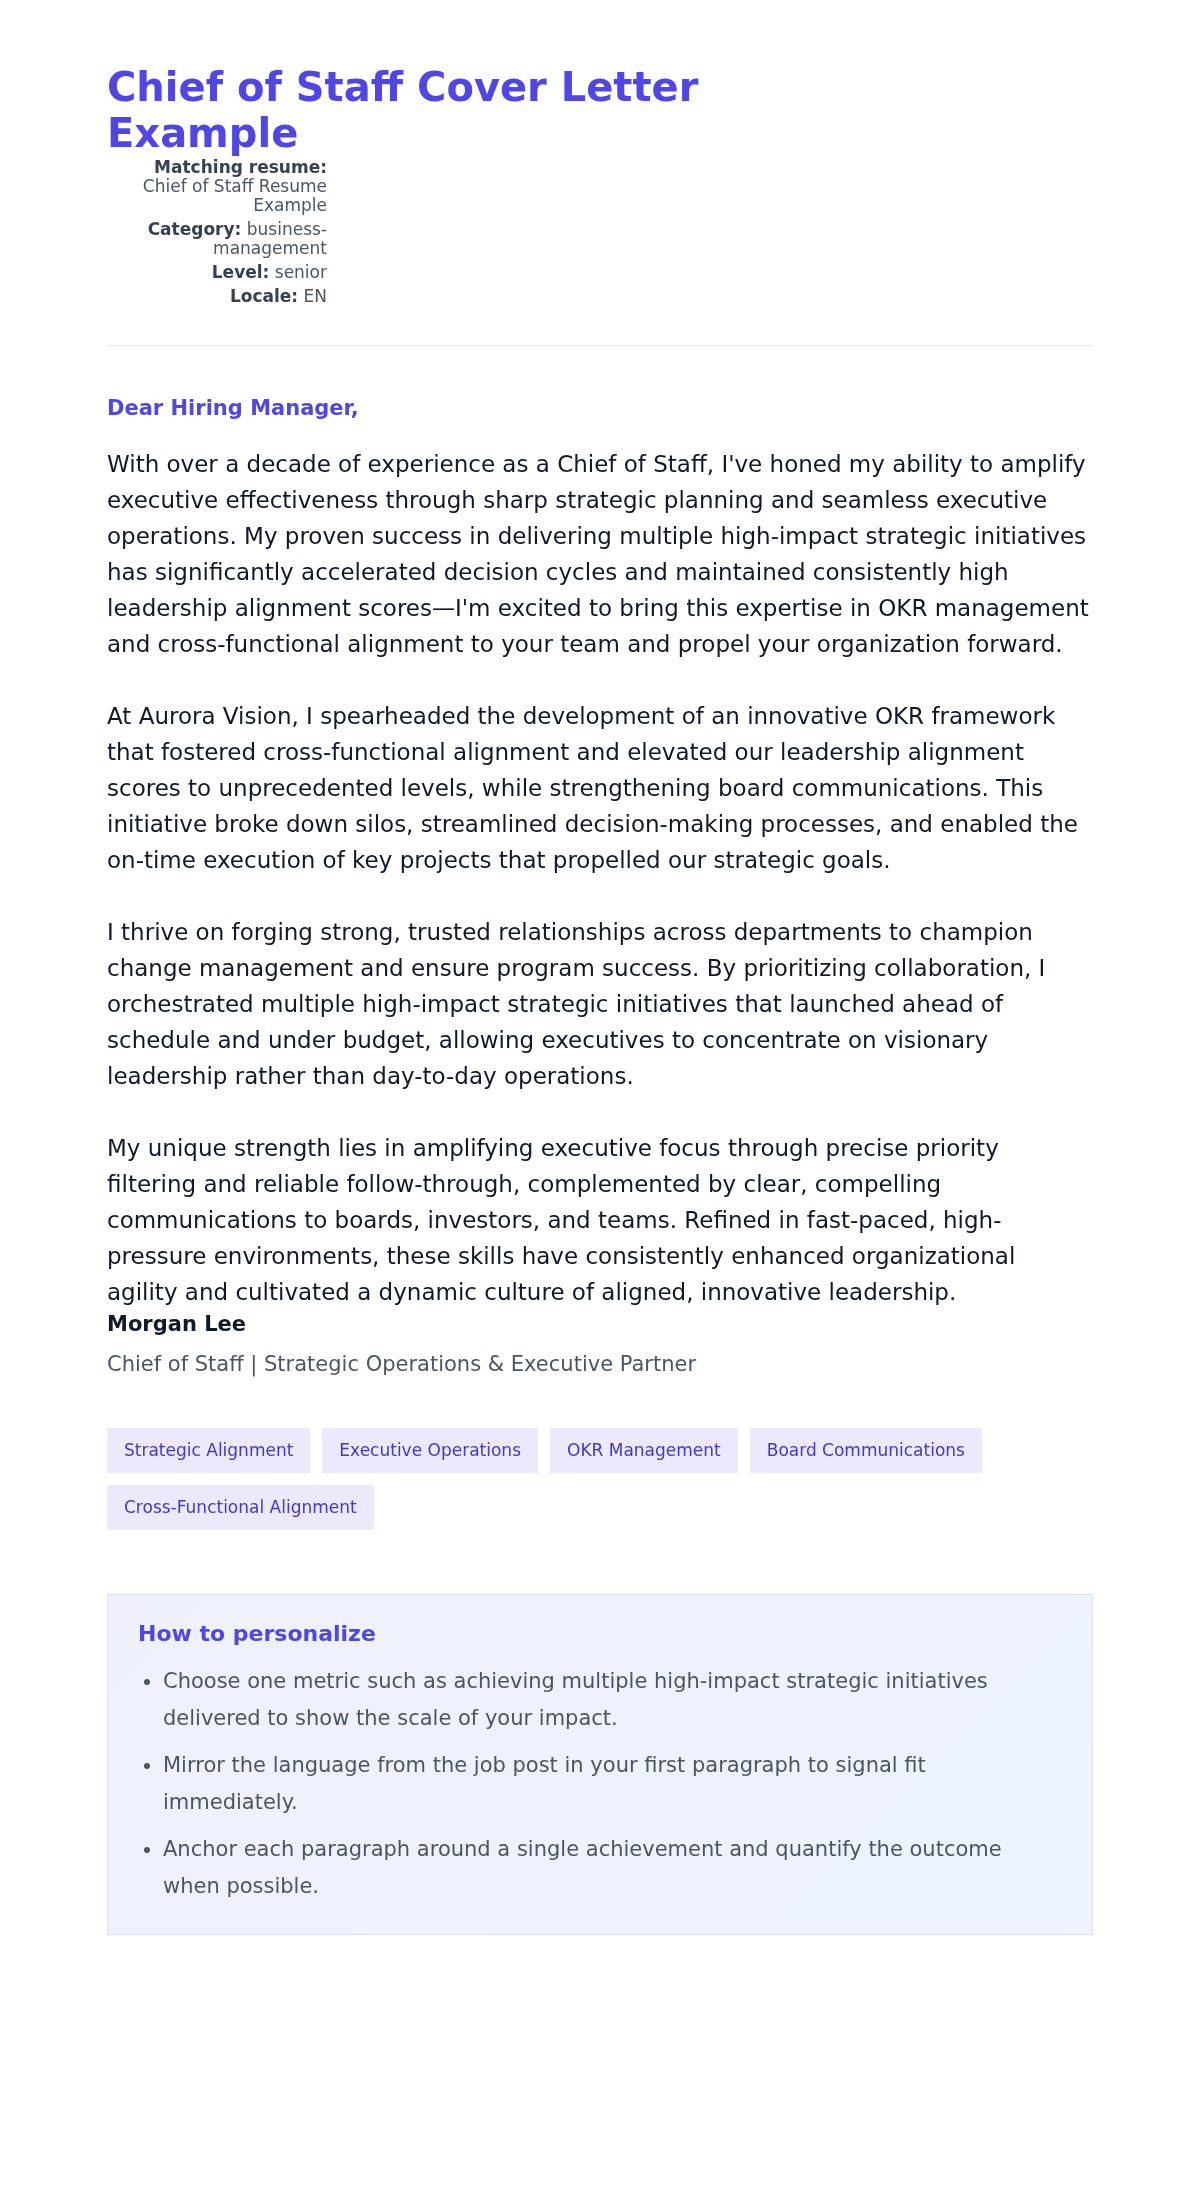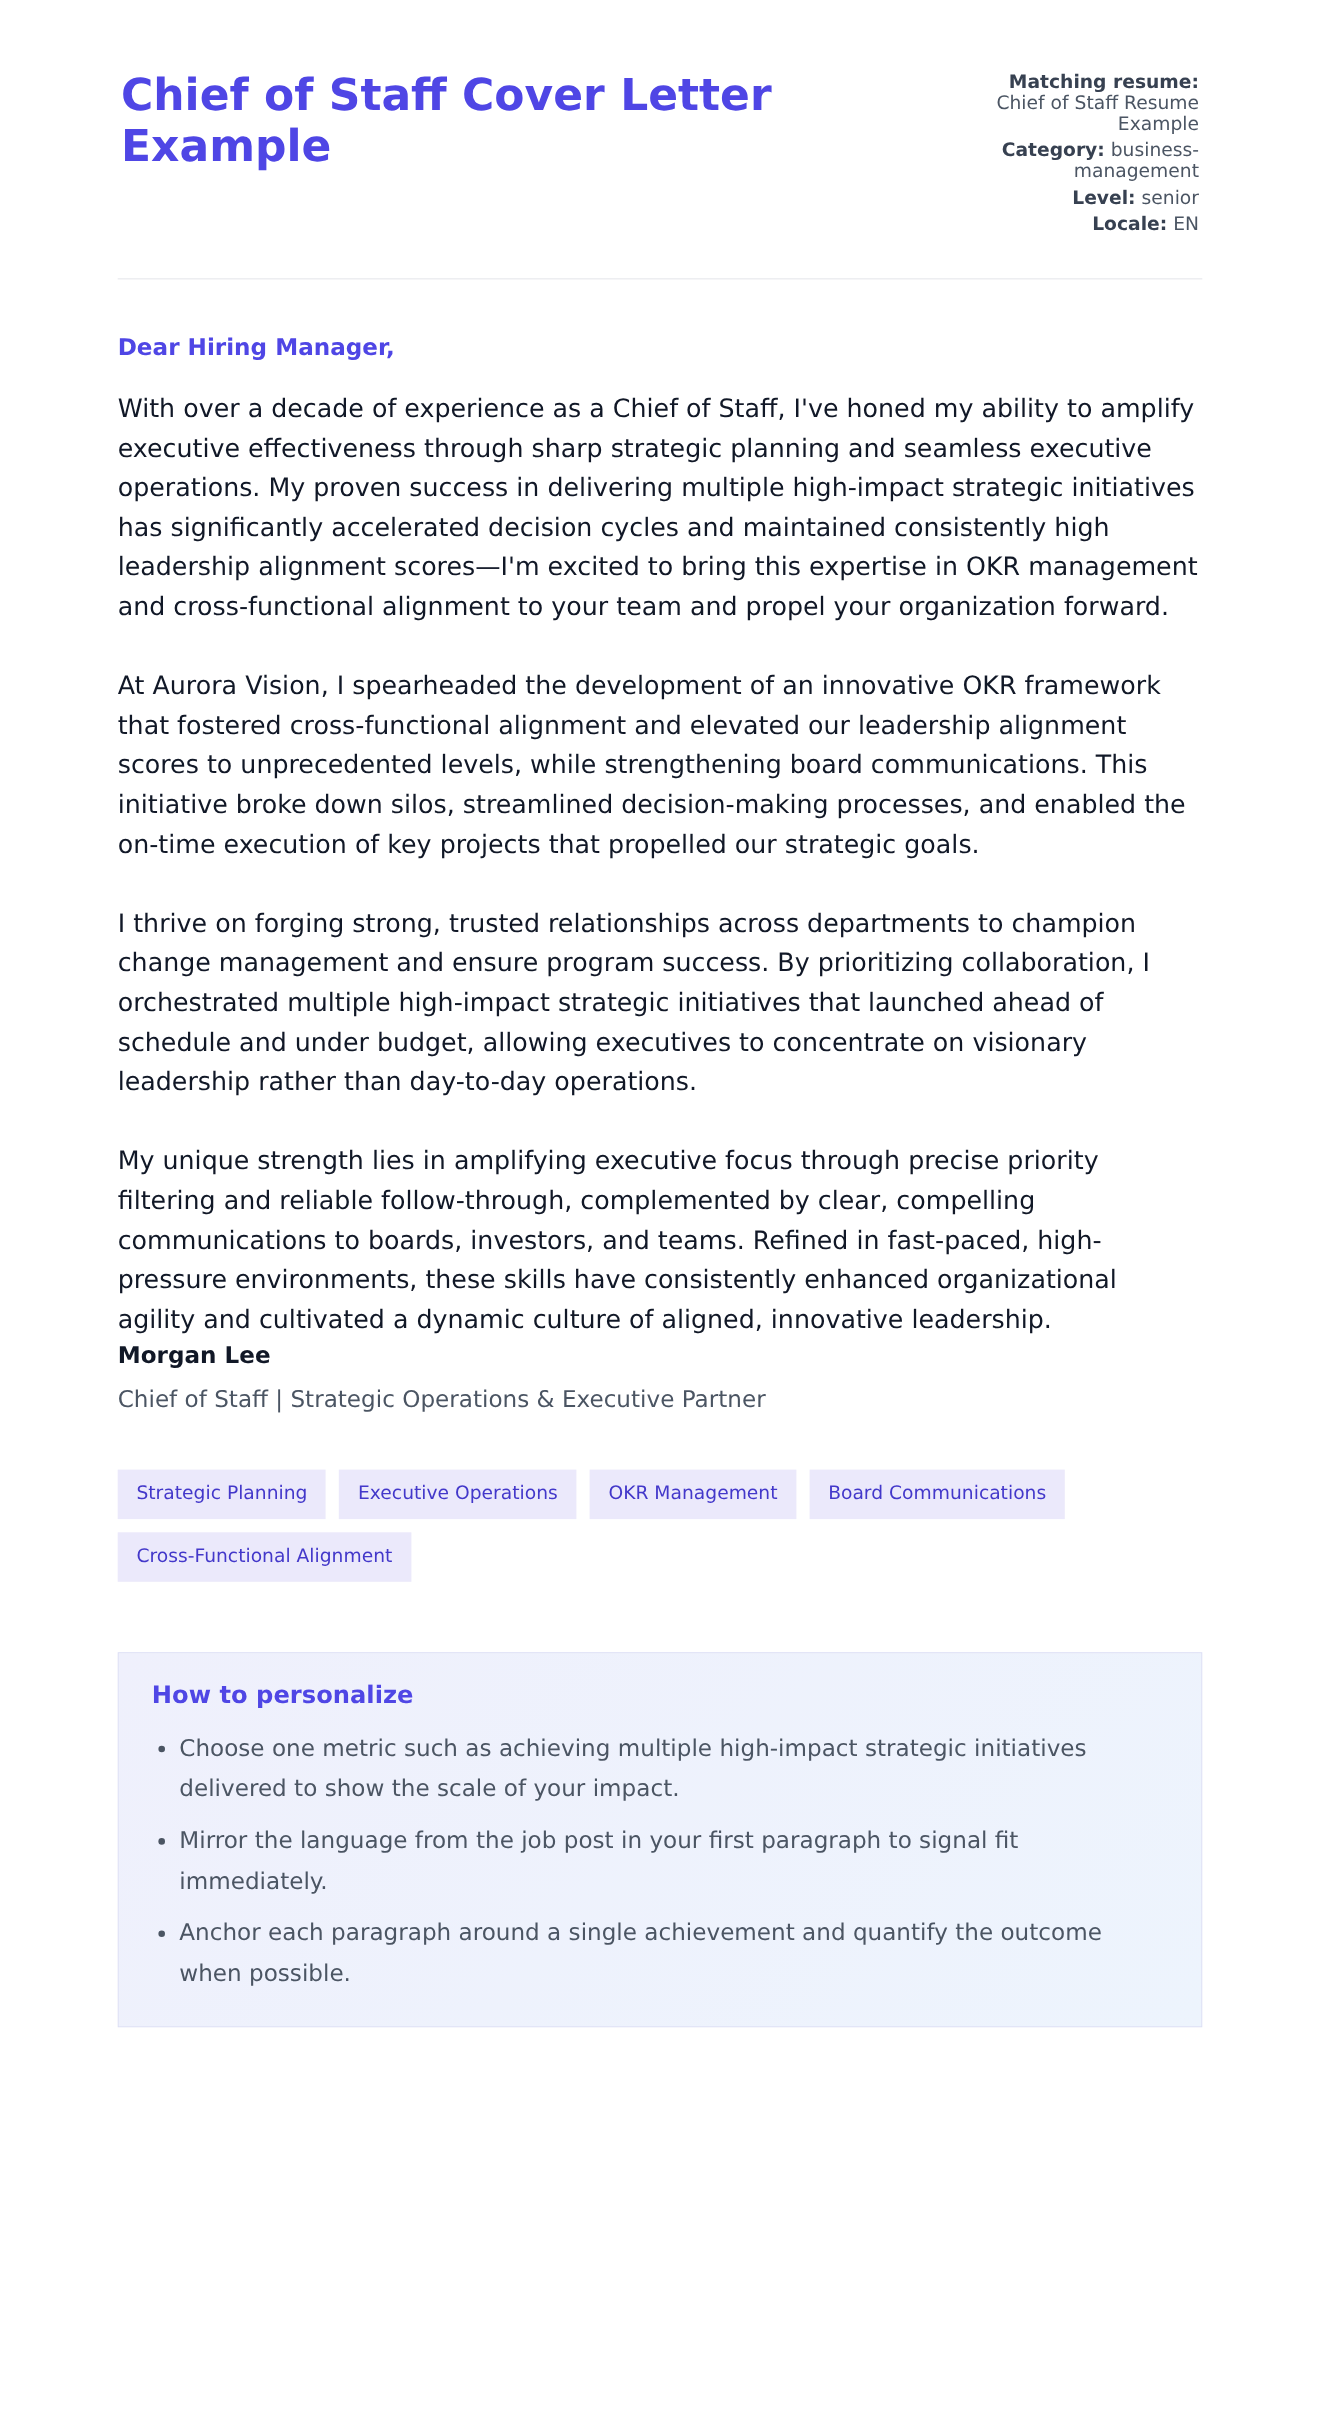--- a/index.html
+++ b/index.html
@@ -8,24 +8,25 @@
       width: 1200px;
       font-family: "DejaVu Sans", sans-serif;
       color: #111827;
     }
     .page {
       width: 1200px;
       padding: 64px 107px 48px 107px;
     }
     .header {
       display: flex;
-      justify-content: center;
+      justify-content: space-between;
       align-items: flex-start;
       padding-bottom: 34px;
       border-bottom: 1px solid #e5e7eb;
+      flex-direction: column;
     }
     .header-left { width: 760px; }
     .title {
       font-size: 40px;
       font-weight: bold;
       color: #4f46e5;
       line-height: 46px;
     }
     .subtitle {
       font-size: 24px;
@@ -145,21 +146,21 @@
     <p class="body-paragraph">I thrive on forging strong, trusted relationships across departments to champion change management and ensure program success. By prioritizing collaboration, I orchestrated multiple high-impact strategic initiatives that launched ahead of schedule and under budget, allowing executives to concentrate on visionary leadership rather than day-to-day operations.</p>
     <p class="body-paragraph">My unique strength lies in amplifying executive focus through precise priority filtering and reliable follow-through, complemented by clear, compelling communications to boards, investors, and teams. Refined in fast-paced, high-pressure environments, these skills have consistently enhanced organizational agility and cultivated a dynamic culture of aligned, innovative leadership.</p>
   </section>
 
   <section>
     <p class="sig-name">Morgan Lee</p>
     <p class="sig-title">Chief of Staff | Strategic Operations &amp; Executive Partner</p>
   </section>
 
   <div class="tags">
-    <span class="tag">Strategic Planning</span>
+    <span class="tag">Strategic Alignment</span>
     <span class="tag">Executive Operations</span>
     <span class="tag">OKR Management</span>
     <span class="tag">Board Communications</span>
     <span class="tag">Cross-Functional Alignment</span>
   </div>
 
   <aside class="tips">
     <h3 class="tips-title">How to personalize</h3>
     <ul class="tips-list">
       <li>Choose one metric such as achieving multiple high-impact strategic initiatives delivered to show the scale of your impact.</li>

